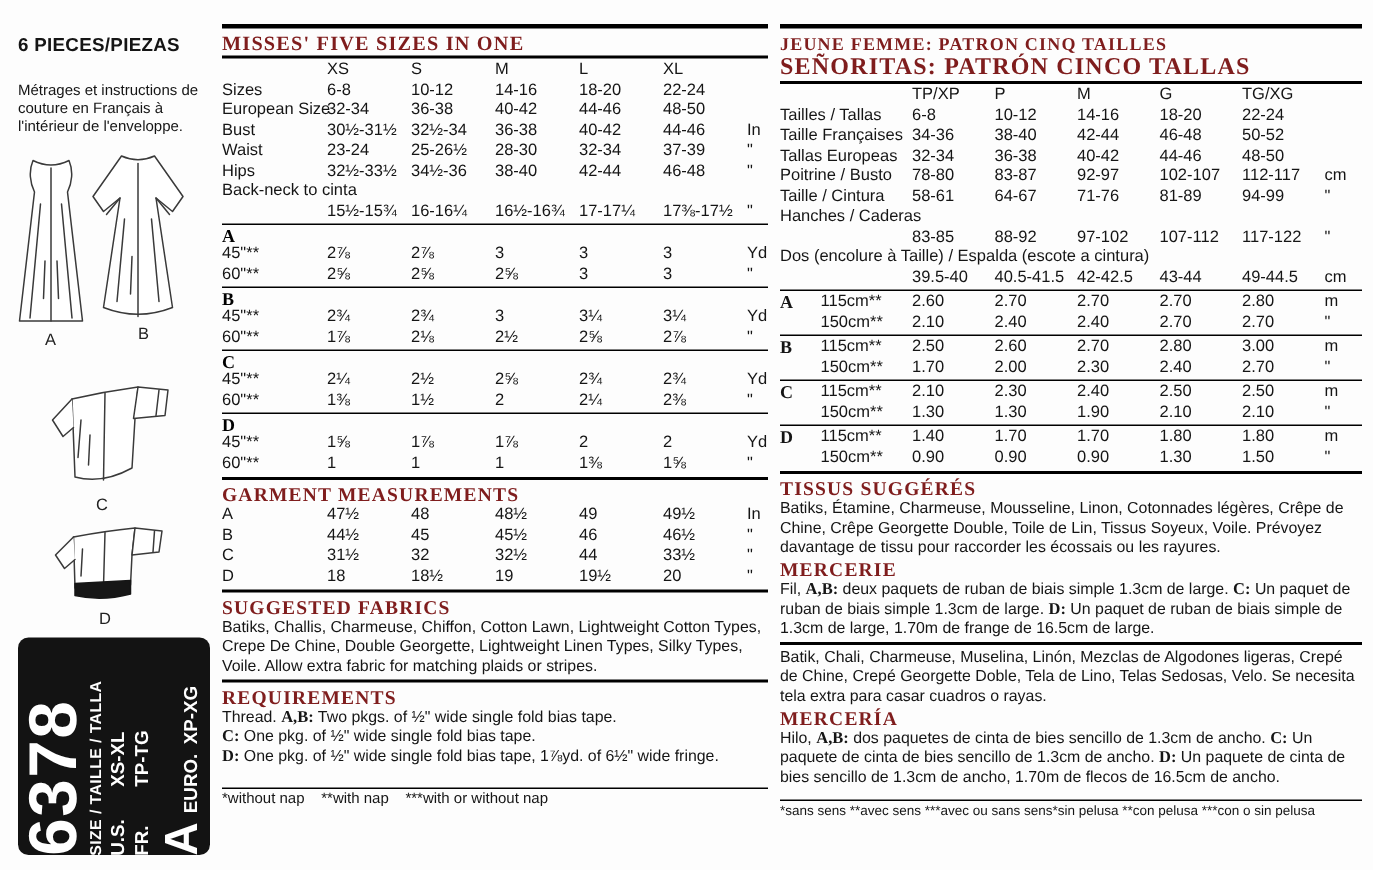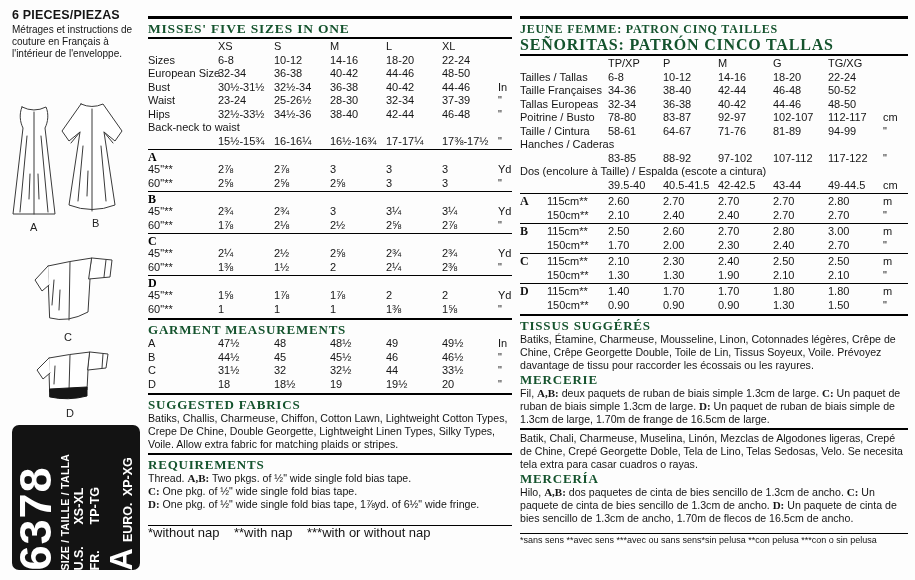--- a/index.html
+++ b/index.html
@@ -1,29 +1,29 @@
 <!DOCTYPE html>
 <html><head>
 <meta charset="utf-8">
 <style>
   html,body{margin:0;padding:0}
   body{width:915px;height:580px;background:#fdfdfd;position:relative;overflow:hidden;
        font-family:"Liberation Sans",sans-serif;color:#151515;}
   .col{position:absolute;top:16px}
-  #leftcol{left:12px;top:8px;width:132px}
+  #leftcol{left:12px;top:23px;width:132px}
   #midcol{left:148px;width:364px}
   #rightcol{left:520px;width:388px}
 
   .rule{background:#000;height:1px;margin:1px 0}
   .rule15{height:2px}
   .rule2{height:2px;margin:2px 0}
   .rule3{height:3px;margin:0 0 2px 0}
 
   .stencil{font-family:"Liberation Serif",serif;font-weight:bold;letter-spacing:.8px;
-           font-size:13px;line-height:15px;color:#14532d}
+           font-size:13px;line-height:15px;color:#7f1d1d}
   .bigtitle{font-size:13.5px}
 
   .trow{display:flex;align-items:flex-end;line-height:13.5px;font-size:11px;white-space:nowrap}
   .tspan{font-size:11px}
   .tlabel,.tcell,.tunit,.rletter{flex:none;display:inline-block}
   
   .grid-mid .tlabel{width:70px}
   .grid-mid .tcell{width:56px}
   .grid-mid .tunit{width:14px}
   
@@ -32,26 +32,26 @@
   .grid-for .tunit{width:25px}
   .grid-for.has-letter .rletter{width:27px;font-family:"Liberation Serif",serif;font-weight:bold;font-size:12px}
   .grid-for.has-letter .tlabel{width:61px}
 
   .secletter{font-family:"Liberation Serif",serif;font-weight:bold;font-size:12px;line-height:12px;color:#000}
 
   .para{font-size:10.6px;line-height:13px;margin:0;color:#151515}
   .para b{font-family:"Liberation Serif",serif;font-size:11px}
   .subtitle{font-size:11px;line-height:13.5px}
 
-  .footnote{font-size:13px;line-height:11px;white-space:pre}
+  .footnote{font-size:10px;line-height:11px;white-space:pre}
   .foot-flex{display:flex;font-size:9px;line-height:11px}
 
   
   #pieces-title{font-size:12.5px;font-weight:bold;letter-spacing:.2px}
-  #pieces-note{font-size:10px;line-height:12px;margin-top:2px}
+  #pieces-note{font-size:10px;line-height:12px;margin-top:18px}
   .viewlabel{position:absolute;font-size:11px;color:#222}
   .sketch{position:absolute}
   .sketch path,.sketch line{stroke:#3a3a3a;stroke-width:1;fill:none;stroke-linejoin:round;stroke-linecap:round}
   .sketch .fillwhite{fill:#fff}
   .sketch .fillblack{fill:#161616;stroke:#161616}
 
   
   #banner{position:absolute;left:12px;top:425px;width:128px;height:145px;background:#131313;border-radius:7px}
   #banner-inner{position:absolute;width:145px;height:128px;left:-8.5px;top:8.5px;
                 transform:rotate(-90deg);display:flex;flex-direction:column;color:#fff;overflow:hidden}
@@ -189,21 +189,21 @@
       <div class="trow">
         <span class="tlabel">Hips</span>
         <span class="tcell">32½-33½</span>
         <span class="tcell">34½-36</span>
         <span class="tcell">38-40</span>
         <span class="tcell">42-44</span>
         <span class="tcell">46-48</span>
         <span class="tunit">"</span>
       </div>
       <div class="trow">
-        <span class="tspan">Back-neck to waist</span>
+        <span class="tspan">Back-neck to cinta</span>
       </div>
       <div class="trow">
         <span class="tlabel"></span>
         <span class="tcell">15½-15¾</span>
         <span class="tcell">16-16¼</span>
         <span class="tcell">16½-16¾</span>
         <span class="tcell">17-17¼</span>
         <span class="tcell">17⅜-17½</span>
         <span class="tunit">"</span>
       </div>

